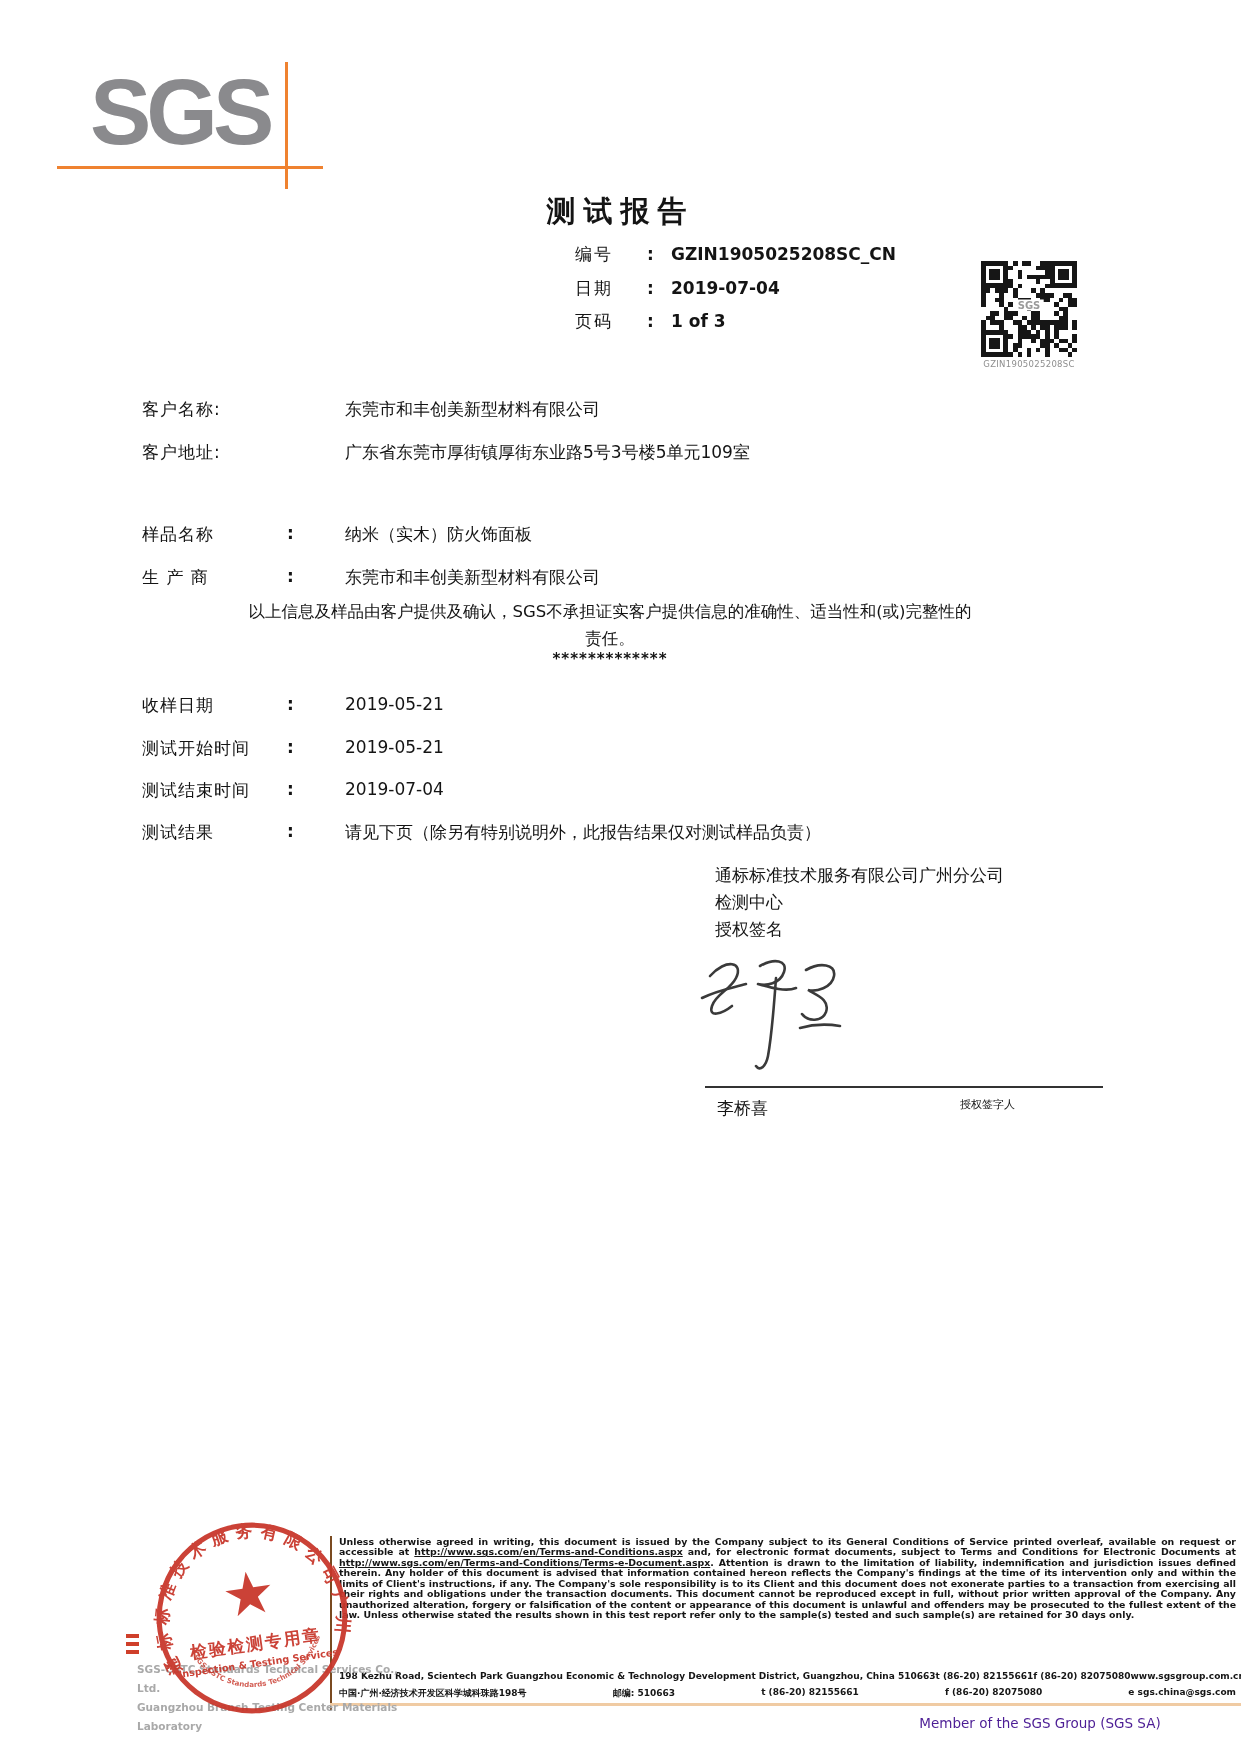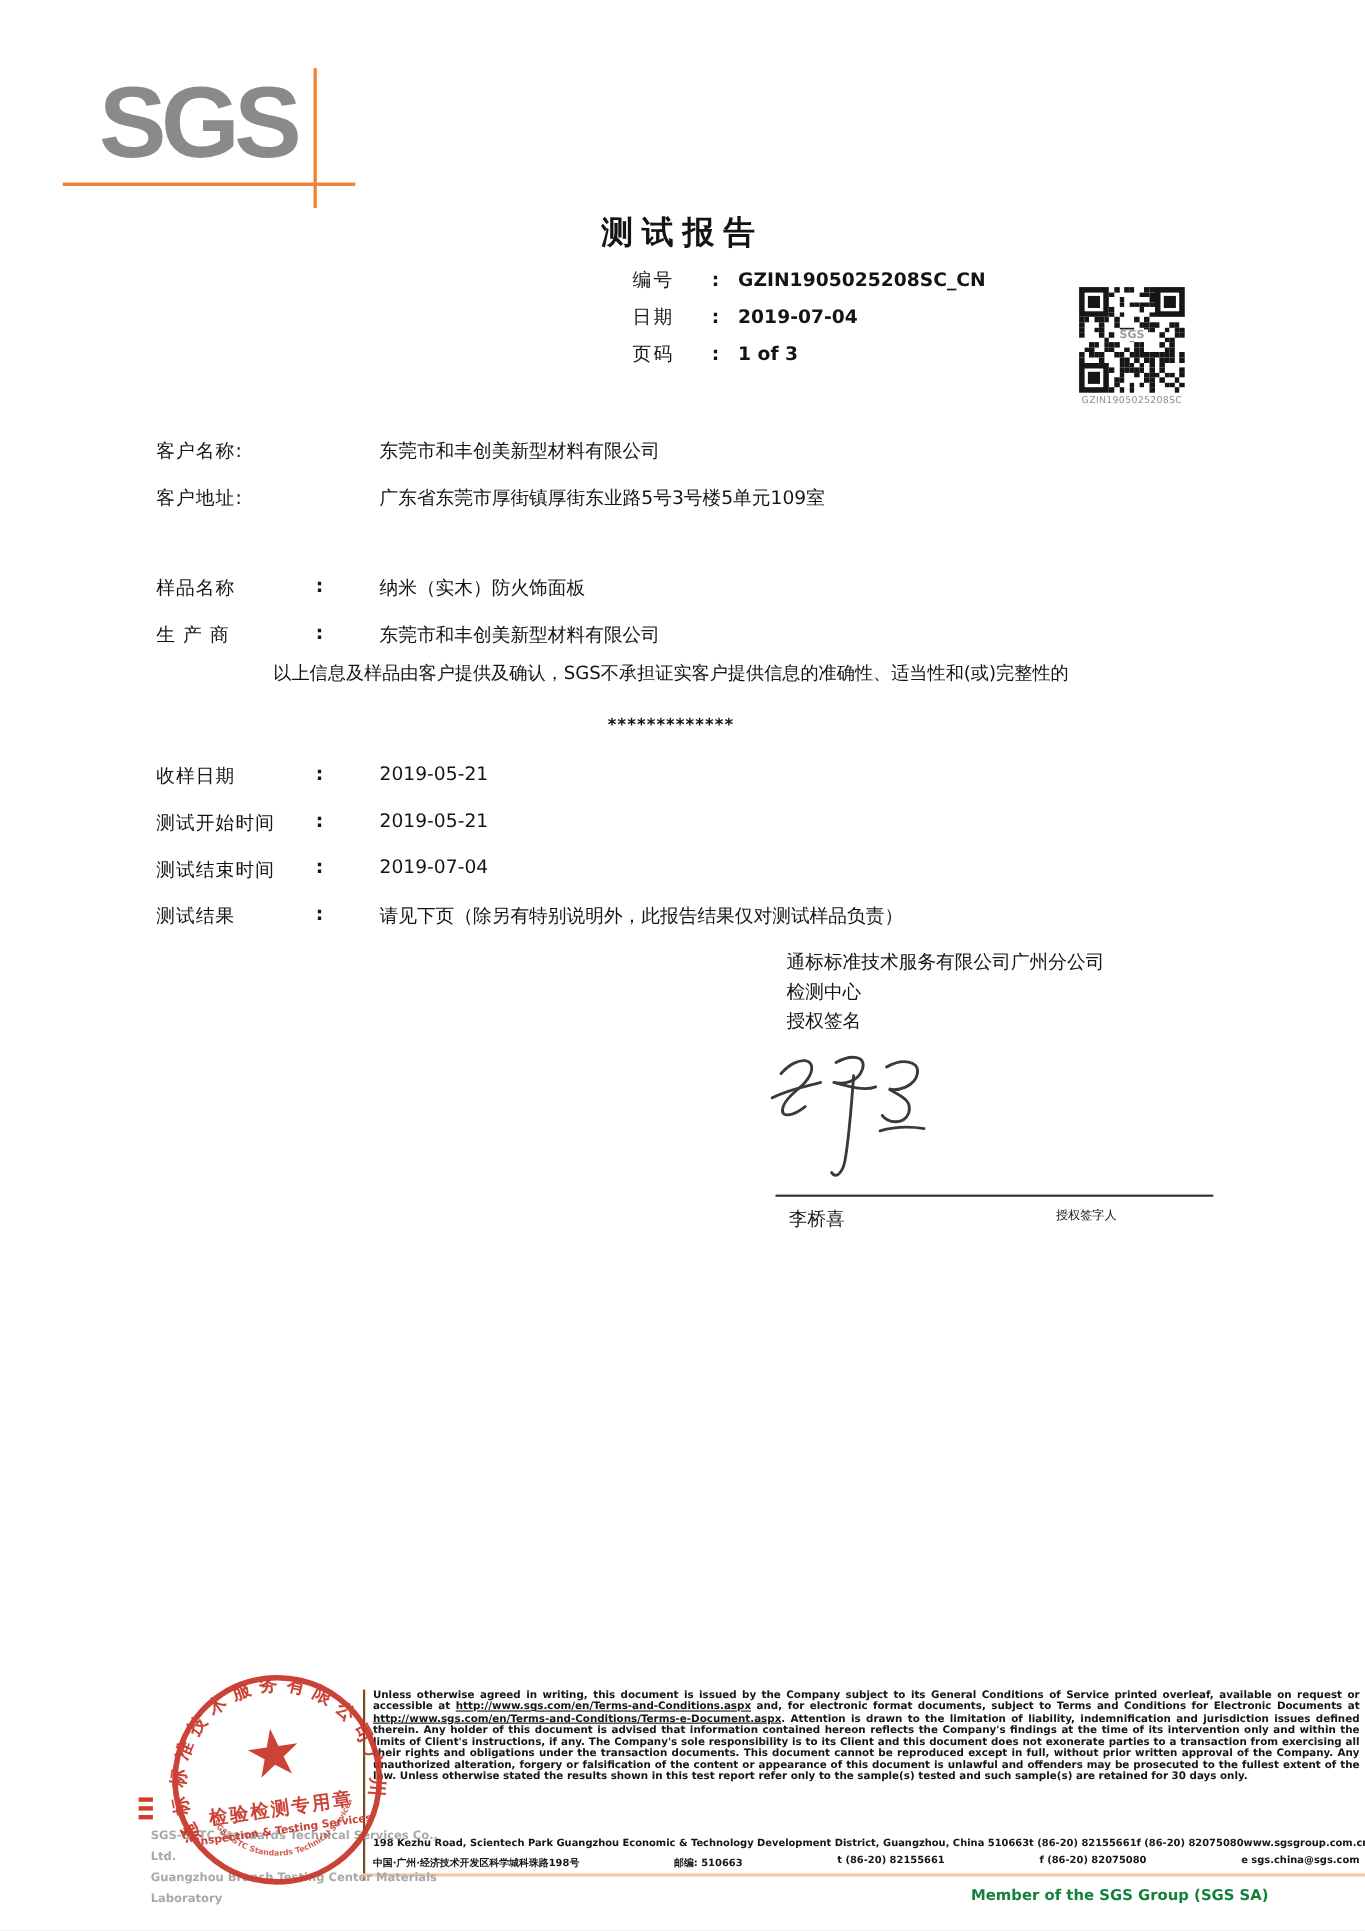--- a/index.html
+++ b/index.html
@@ -62,22 +62,22 @@
   
   .footer-vline{position:absolute;left:330px;top:1536px;width:2px;height:174px;background:#7a4a20;}
   .terms{position:absolute;left:339px;top:1537px;width:897px;font-size:9.4px;line-height:10.45px;
          font-weight:700;text-align:justify;color:#151515;}
   .terms .u{text-decoration:underline;}
   .attention{position:absolute;left:339px;top:1643px;width:897px;font-size:10px;line-height:12.5px;
              font-weight:700;color:#e87a20;}
   .addr{position:absolute;left:339px;width:897px;font-size:9px;font-weight:700;display:flex;
         justify-content:space-between;white-space:nowrap;color:#151515;}
   .tan-line{position:absolute;left:330px;top:1703px;width:911px;height:3px;background:#f0cba3;}
-  .member{position:absolute;left:818px;top:1715px;width:400px;text-align:center;
-          font-size:13.5px;font-weight:700;color:#15803d;}
+  .member{position:absolute;left:840px;top:1715px;width:400px;text-align:center;
+          font-size:13.5px;font-weight:400;color:#4c1d95;}
 </style>
 </head>
 <body>
 
 <div id="page">
 
   <div class="logo-text">SGS</div>
   <div class="logo-hline"></div>
   <div class="logo-vline"></div>
 
@@ -558,20 +558,21 @@
     <span class="col">:</span>
     <span class="val">纳米（实木）防火饰面板</span>
   </div>
   <div class="row" style="top:566px">
     <span class="lab">生 产 商</span>
     <span class="col">:</span>
     <span class="val">东莞市和丰创美新型材料有限公司</span>
   </div>
 
   <div class="disclaimer" style="top:601px">以上信息及样品由客户提供及确认，SGS不承担证实客户提供信息的准确性、适当性和(或)完整性的</div>
+  <div class="disclaimer" style="top:628px">责任。</div>
   <div class="stars">*************</div>
 
   <div class="row" style="top:694px">
     <span class="lab">收样日期</span>
     <span class="col">:</span>
     <span class="val b">2019-05-21</span>
   </div>
   <div class="row" style="top:737px">
     <span class="lab">测试开始时间</span>
     <span class="col">:</span>

